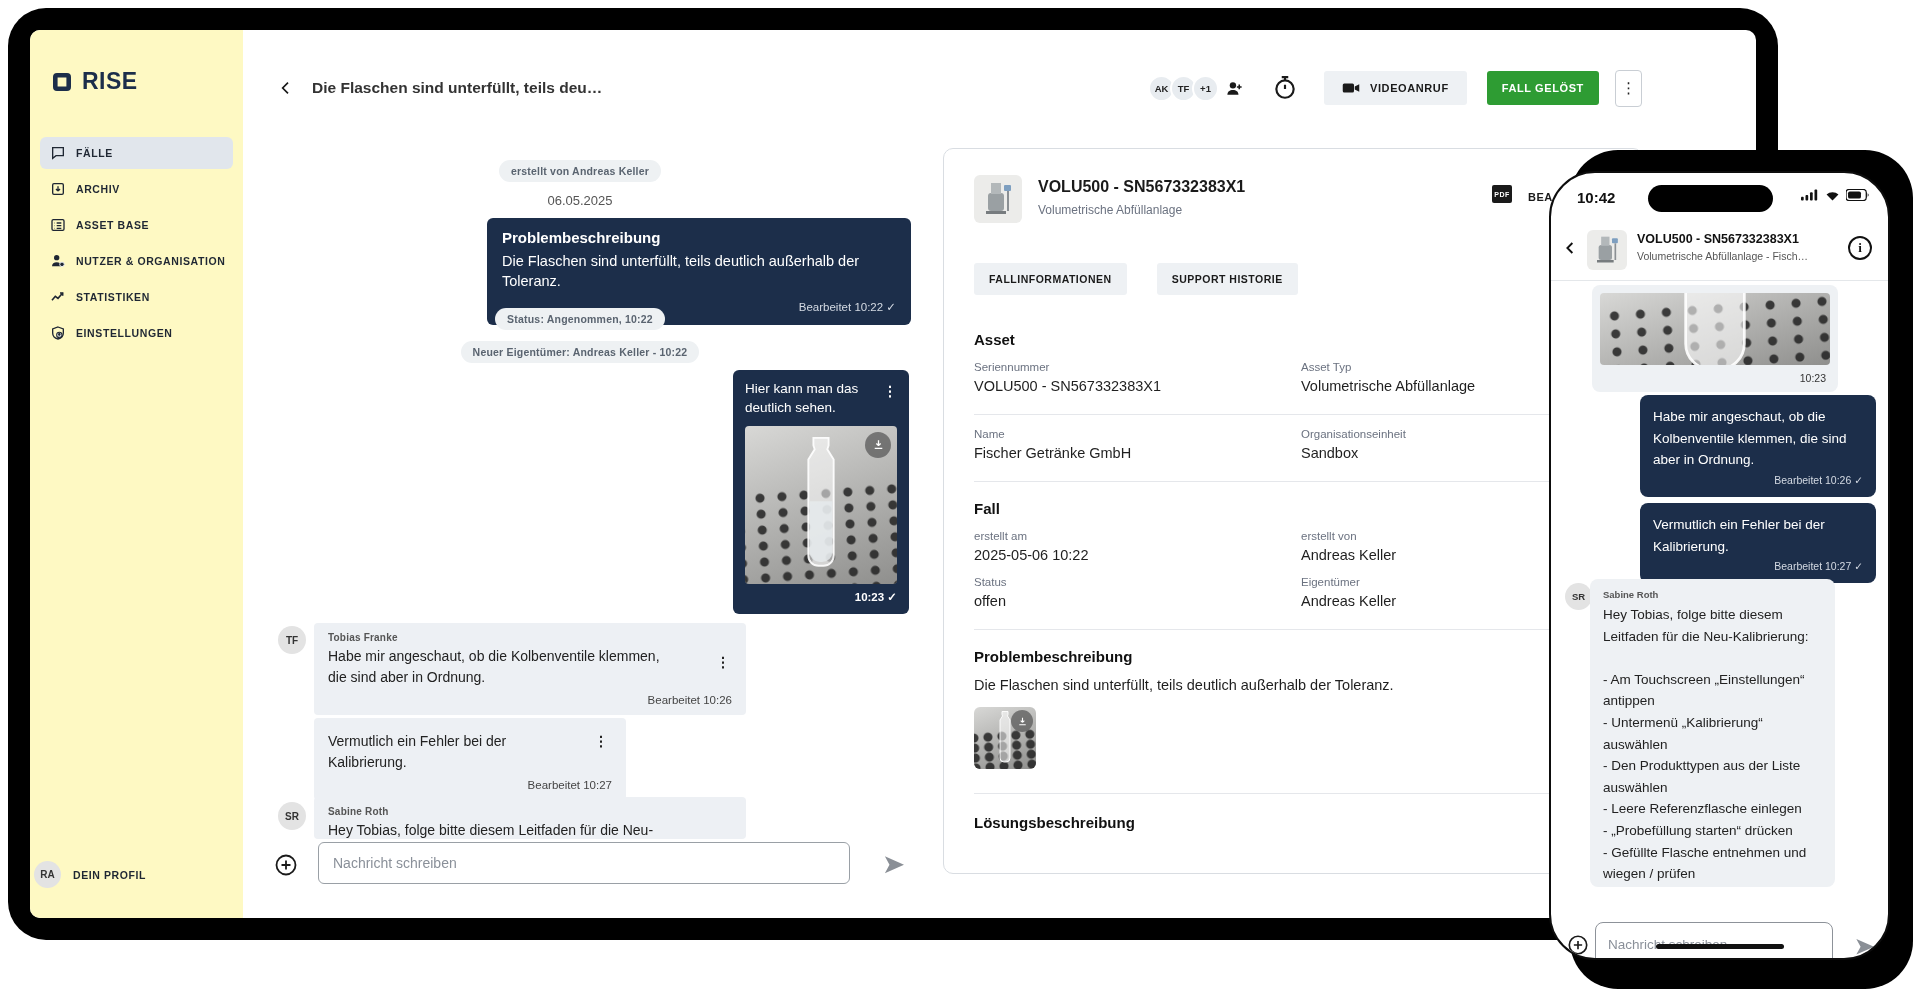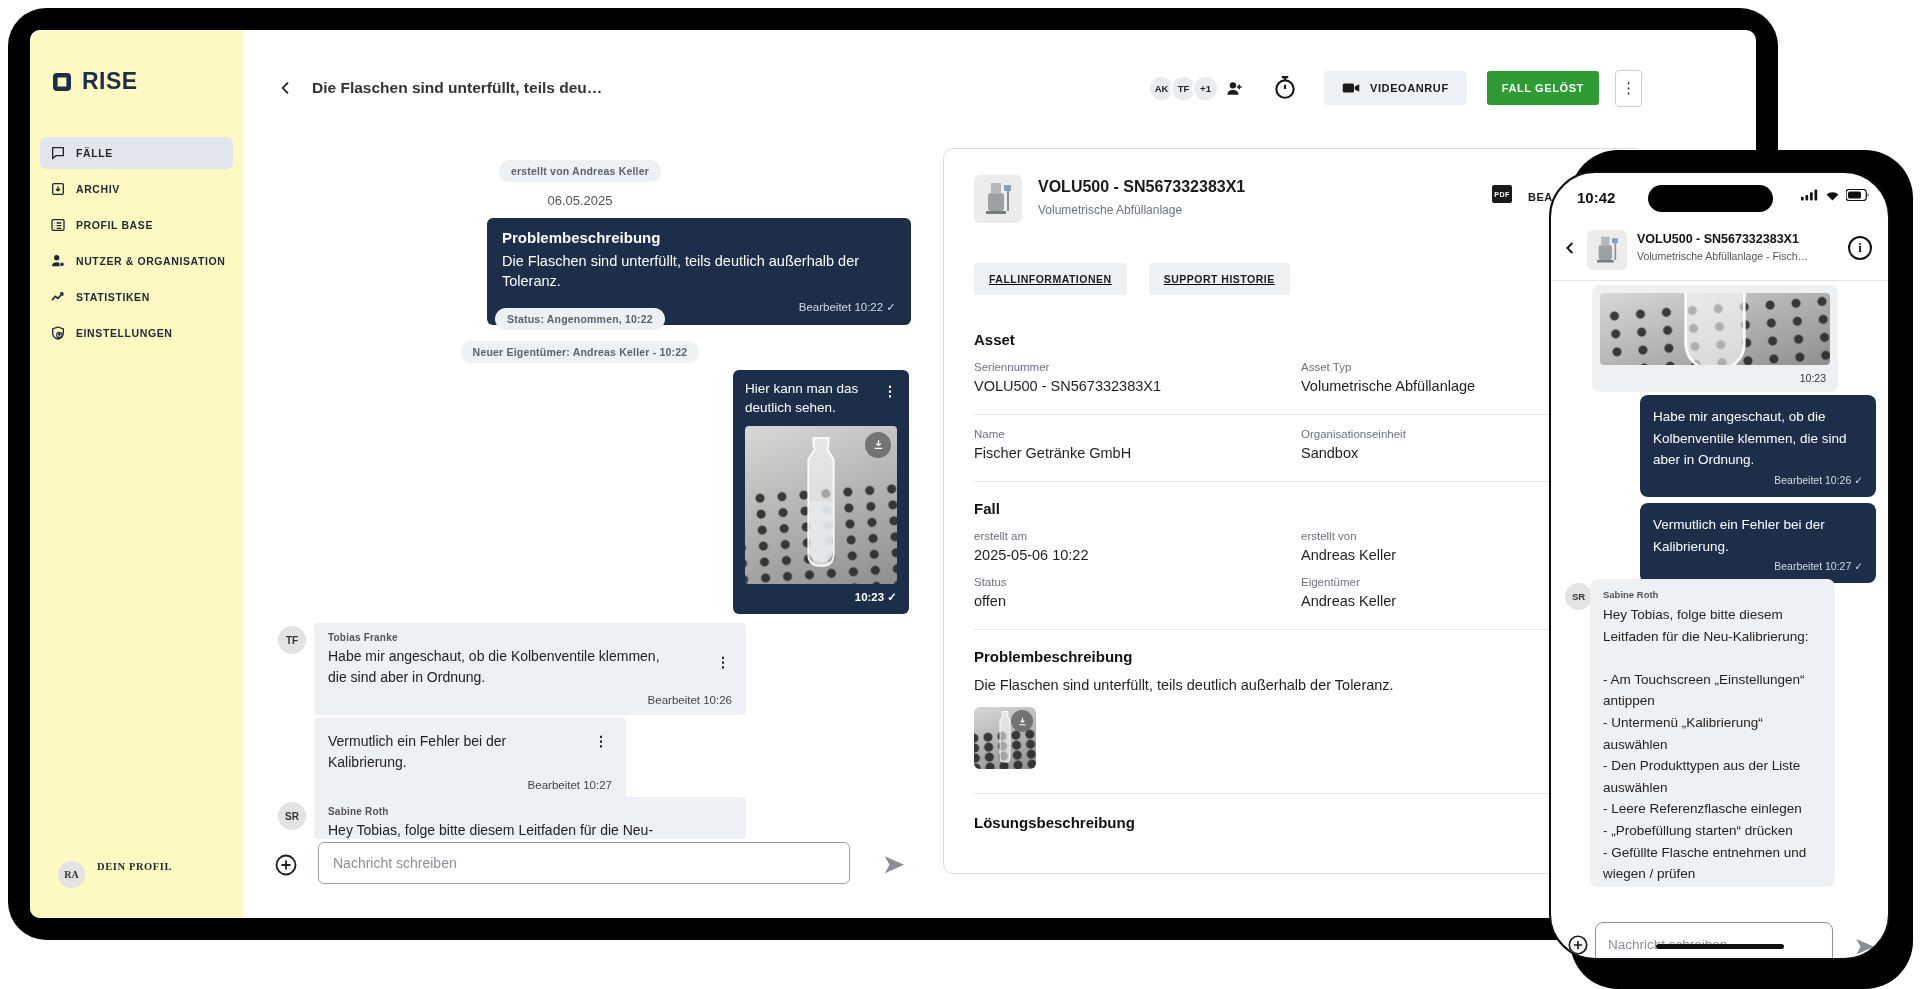--- a/index.html
+++ b/index.html
@@ -17,21 +17,21 @@
     background:#fef9c3; }
   .logo-row { display:flex; align-items:center; gap:8px; margin:38px 0 0 20px; color:#1c2e4a; }
   .logo-row svg { width:24px; height:24px; }
   .logo-text { font-size:23px; font-weight:bold; letter-spacing:.5px; color:#1c2e4a; }
   .nav { margin-top:42px; }
   .nav-item { display:flex; align-items:center; gap:10px; margin:4px 10px;
     padding:8px 10px; border-radius:6px; color:#1f2733; cursor:pointer; }
   .nav-item.active { background:#e1e6ec; }
   .nav-item svg { width:16px; height:16px; flex:0 0 auto; }
   .nav-label { font-size:10.5px; font-weight:bold; letter-spacing:.6px; white-space:nowrap; }
-  .profile-row { position:absolute; left:28px; bottom:30px; display:flex; align-items:flex-start; gap:12px;font-family:Liberation Serif, serif; }
+  .profile-row { position:absolute; left:4px; bottom:30px; display:flex; align-items:center; gap:12px; }
   .avatar-sm { width:27px; height:27px; border-radius:50%; background:#e3e3e3;
     display:flex; align-items:center; justify-content:center; font-size:10px; font-weight:bold; color:#333; }
   .profile-label { font-size:10.5px; font-weight:bold; letter-spacing:.6px; color:#1f2733; }
 
   
   .hdr-back { position:absolute; left:243px; top:45px; width:26px; height:26px; color:#333;
     display:flex; align-items:center; justify-content:center; cursor:pointer; }
   .hdr-title { position:absolute; left:282px; top:49px; font-size:15.5px; font-weight:600; color:#333; }
   .hdr-right { position:absolute; left:1118px; top:38px; height:40px; display:flex; align-items:center; }
   .chip-avatar { width:27px; height:27px; border-radius:50%; background:#e8ecf0; border:2px solid #fff;
@@ -88,21 +88,21 @@
     background:#fff; border:1px solid #d9dde2; border-radius:10px; padding:26px 30px; }
   .panel-head { display:flex; align-items:flex-start; gap:16px; position:relative; }
   .asset-thumb { width:48px; height:48px; border-radius:6px; background:#ececea; overflow:hidden;
     display:flex; align-items:center; justify-content:center; }
   .panel-title { font-size:16px; font-weight:bold; color:#1a1a1a; margin-top:3px; }
   .panel-sub { font-size:12px; color:#6b7280; margin-top:7px; }
   .edit-btn { position:absolute; left:518px; top:10px; display:flex; align-items:flex-end; gap:16px;
     font-size:11px; font-weight:bold; letter-spacing:.5px; color:#1a1a1a; cursor:pointer; white-space:nowrap; }
   .pdf-glyph { width:20px; height:18px; background:#1a1a1a; border-radius:2px; color:#fff;
     font-size:7px; font-weight:bold; display:flex; align-items:center; justify-content:center; }
-  .tabs { display:flex; gap:22px; margin-top:40px;text-decoration:underline; }
+  .tabs { display:flex; gap:30px; margin-top:40px; }
   .tab { background:#eef1f4; border:none; padding:10px 15px; border-radius:3px; font-size:10.5px;
     font-weight:bold; letter-spacing:.5px; color:#1a1a1a; cursor:pointer; font-family:inherit; }
   .sec-h { font-size:15px; font-weight:bold; color:#111; }
   .grid2 { display:grid; grid-template-columns:327px 1fr; }
   .fld-label { font-size:11.5px; color:#6b7280; margin-top:13px; }
   .fld-value { font-size:14.5px; color:#1f1f1f; margin-top:5px; }
   .divider { border-top:1px solid #e5e7eb; margin-top:20px; }
   .prob-text { font-size:14.5px; color:#1f1f1f; margin-top:12px; }
   .prob-thumb { width:62px; height:62px; margin-top:14px; border-radius:6px; position:relative; }
   .prob-thumb .dl-badge { width:22px; height:22px; top:3px; right:3px; }
@@ -174,21 +174,21 @@
               <rect x="4" y="4" width="16" height="16" rx="2"></rect>
               <path d="M12 8v7m0 0l-3-3m3 3l3-3"></path>
             </svg>
         <span class="nav-label">ARCHIV</span>
       </div>
       <div class="nav-item">
         <svg viewBox="0 0 24 24" fill="none" stroke="currentColor" stroke-width="2">
               <rect x="3" y="4" width="18" height="16" rx="2"></rect>
               <path d="M7 9h.5M10 9h7M7 13h.5M10 13h7M7 17h.5M10 17h7"></path>
             </svg>
-        <span class="nav-label">PROFIL BASE</span>
+        <span class="nav-label">ASSET BASE</span>
       </div>
       <div class="nav-item">
         <svg viewBox="0 0 24 24" fill="currentColor">
               <circle cx="10" cy="7" r="4"></circle>
               <path d="M3 20c0-4 3-6 7-6s7 2 7 6H3z"></path>
               <circle cx="18" cy="17" r="3.4" fill="currentColor" stroke="#edf1f5" stroke-width="1.5"></circle>
             </svg>
         <span class="nav-label">NUTZER &amp; ORGANISATION</span>
       </div>
       <div class="nav-item">

